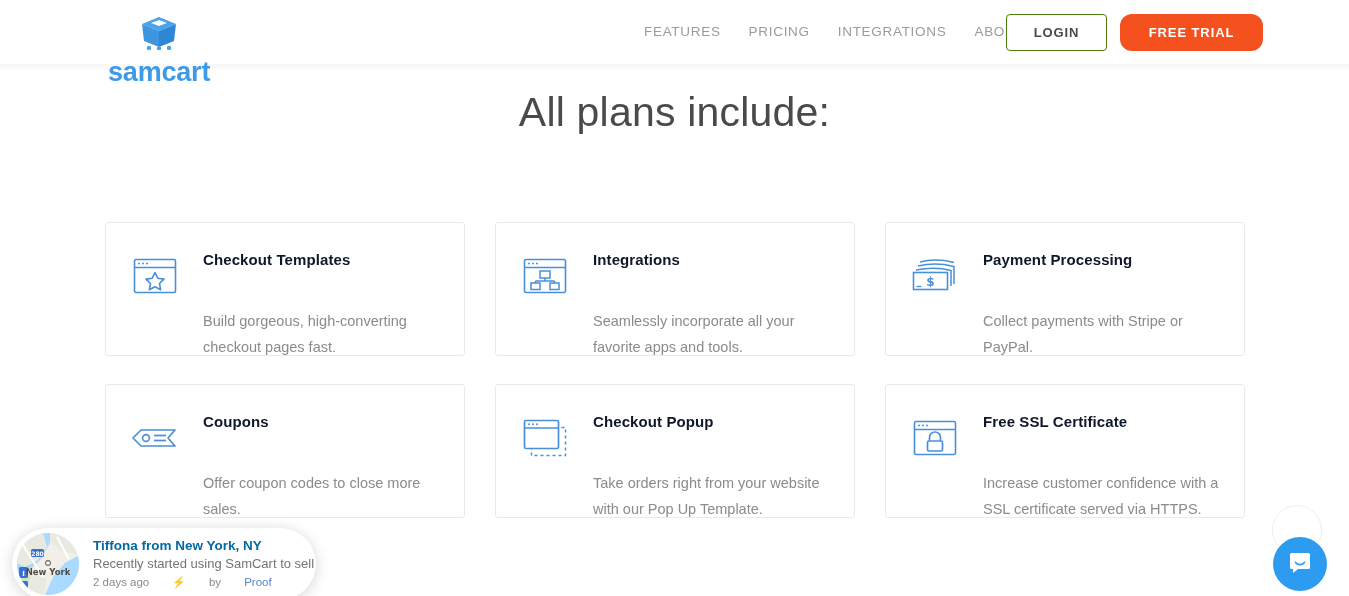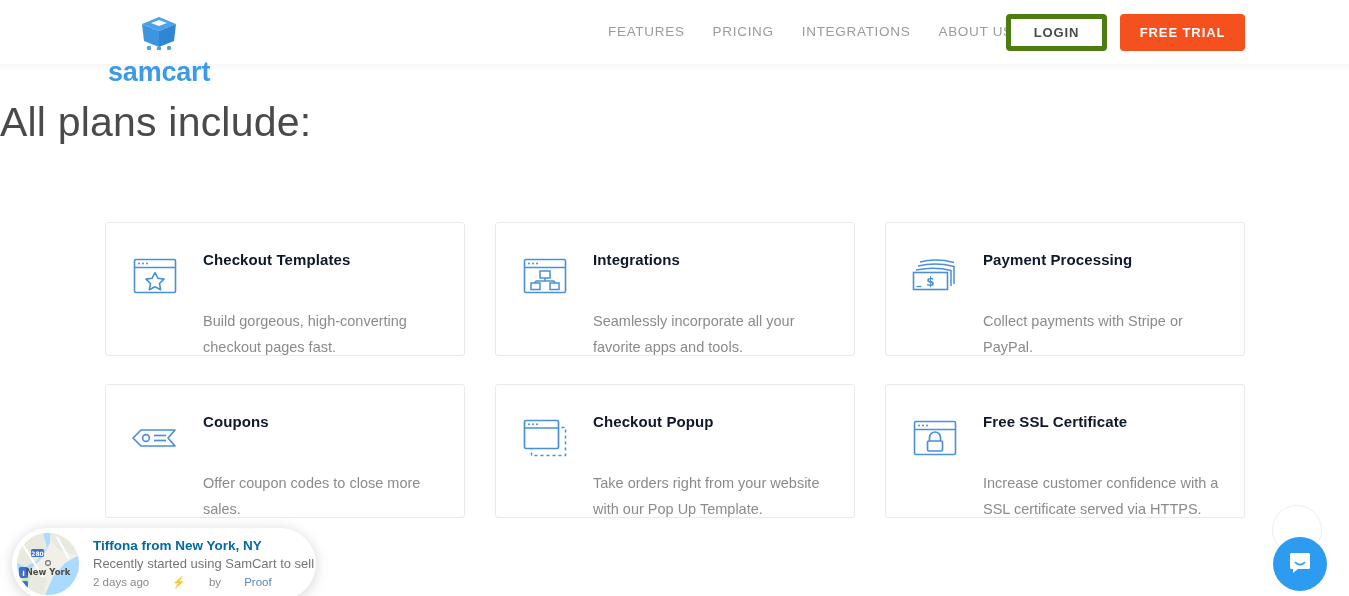--- a/index.html
+++ b/index.html
@@ -54,21 +54,21 @@
     font-size: 27px;
     font-weight: bold;
     color: #3d9ae8;
     letter-spacing: -0.2px;
     line-height: 1;
     padding-bottom: 2px;
   }
 
   .nav {
     position: absolute;
-    left: 608px;
+    left: 644px;
     top: 24px;
     display: flex;
     align-items: center;
     gap: 28px;
   }
   .nav-item {
     font-size: 13.5px;
     color: #9b9b9b;
     letter-spacing: 0.7px;
     text-transform: uppercase;
@@ -84,53 +84,54 @@
     color: #9b9b9b;
     transform: translateY(1px);
   }
 
   .btn-login {
     position: absolute;
     left: 1006px;
     top: 14px;
     width: 101px;
     height: 37px;
-    border: 5px solid #4d7c0f;
+    border: 1px solid #4d7c0f;
     border-radius: 4px;
     background: #ffffff;
     color: #4a4a4a;
     font-size: 13px;
     font-weight: bold;
     letter-spacing: 0.9px;
     cursor: pointer;
     font-family: "Liberation Sans", sans-serif;
   }
   .btn-trial {
     position: absolute;
     left: 1120px;
     top: 14px;
-    width: 125px;
+    width: 143px;
     height: 37px;
     border: none;
-    border-radius: 4px;
+    border-radius: 12px;
     background: #f4511e;
     color: #ffffff;
     font-size: 13px;
     font-weight: bold;
     letter-spacing: 0.9px;
     cursor: pointer;
     font-family: "Liberation Sans", sans-serif;
   }
 
   
   .page-title {
     position: absolute;
-    top: 99px;
+    top: 89px;
     left: 0;
     width: 1349px;
+    text-align: center;
     font-size: 41px;
     font-weight: 300;
     color: #4a4a4a;
     letter-spacing: 0.2px;
   }
 
   
   .grid {
     position: absolute;
     left: 105px;

